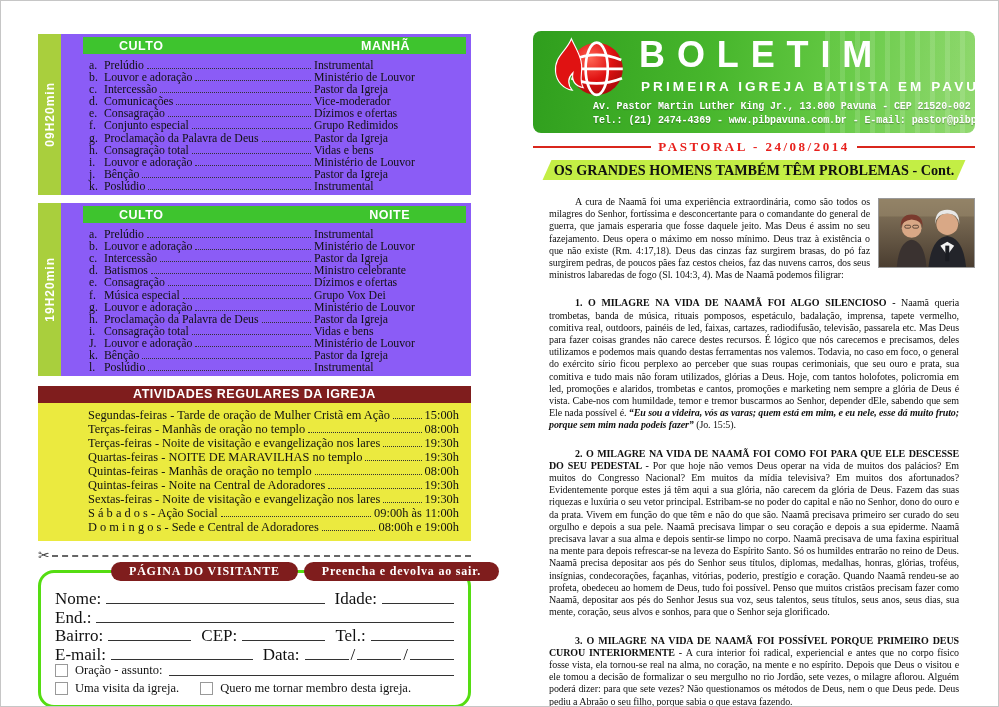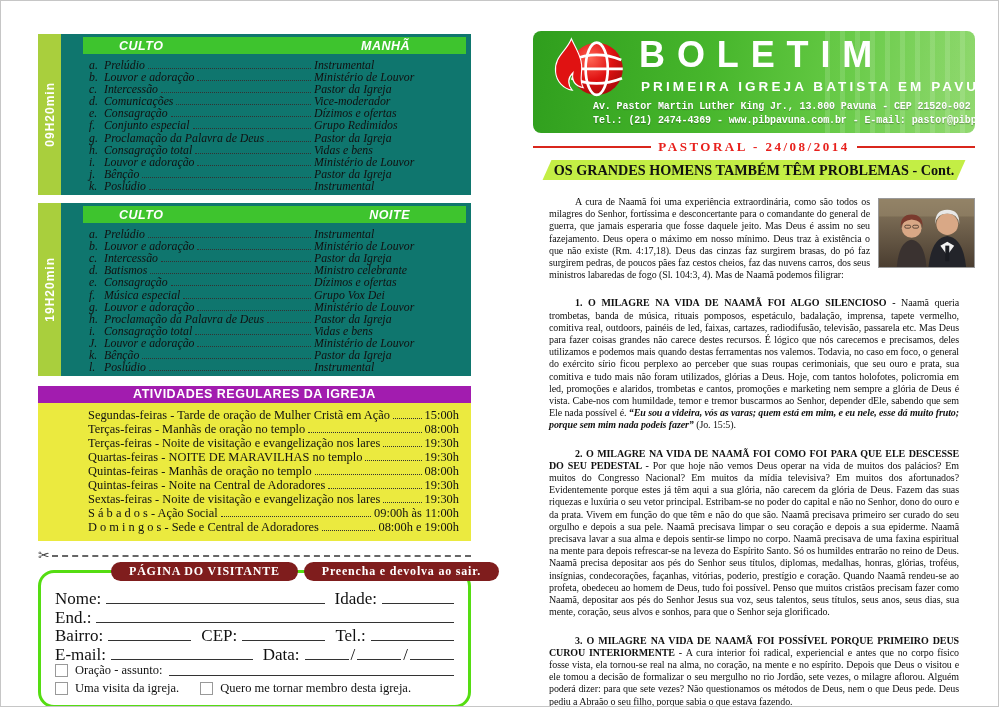--- a/index.html
+++ b/index.html
@@ -5,33 +5,33 @@
   html,body{margin:0;padding:0;background:#e9e9e9;}
   .sheet{position:relative;width:999px;height:707px;background:#ffffff;border:1px solid #c6c6c6;
          box-sizing:border-box;overflow:hidden;font-family:"Liberation Serif",serif;color:#111;}
 
   
   #left{position:absolute;left:37px;top:33px;width:433px;}
   .sblock{display:flex;margin-bottom:8px;}
   .ttab{width:23px;background:#a9cf3d;display:flex;align-items:center;justify-content:center;}
   .ttab span{writing-mode:vertical-rl;transform:rotate(180deg);color:#fff;
              font-family:"Liberation Sans",sans-serif;font-weight:700;font-size:12px;letter-spacing:1px;}
-  .spanel{flex:1;background:#0f766e;padding:2px 3px 4px 0;font-style:italic;}
+  .spanel{flex:1;background:#8b5cf6;padding:2px 3px 4px 0;}
   .shead{height:17px;background:#3ec42e;color:#fff;font-family:"Liberation Sans",sans-serif;
          font-weight:700;font-size:12.5px;display:flex;align-items:center;margin:1px 2px 4px 22px;}
   .shead .h1{margin-left:36px;letter-spacing:.5px;}
   .shead .h2{margin-left:auto;margin-right:56px;letter-spacing:.5px;}
   .srow{display:flex;align-items:baseline;height:12.1px;font-size:11.8px;padding:0 8px 0 28px;}
   .sk{width:15px;flex:0 0 auto;}
   .sl{white-space:nowrap;}
   .leader{flex:1;border-bottom:1.3px dotted #333;margin:0 3px 2px 3px;min-width:8px;}
   .sv{width:146px;flex:0 0 auto;white-space:nowrap;}
 
   .activities{margin-top:10px;}
-  .act-head{height:17px;background:#a21caf;color:#fff;text-align:center;
+  .act-head{height:17px;background:#7f1d1d;color:#fff;text-align:center;
             font-family:"Liberation Sans",sans-serif;font-weight:700;font-size:12.5px;line-height:17px;letter-spacing:.5px;}
   .act-body{background:#ebea3f;padding:5px 12px 7px 14px;}
   .arow{display:flex;align-items:baseline;height:14px;font-size:12.4px;}
   .arow .al{white-space:nowrap;padding-left:36px;}
   .arow .at{white-space:nowrap;}
 
   .cutline{display:flex;align-items:center;margin-top:8px;height:14px;}
   .scissors{font-size:14px;color:#444;line-height:1;margin-right:2px;}
   .dash{flex:1;border-top:2px dashed #666;}
 

